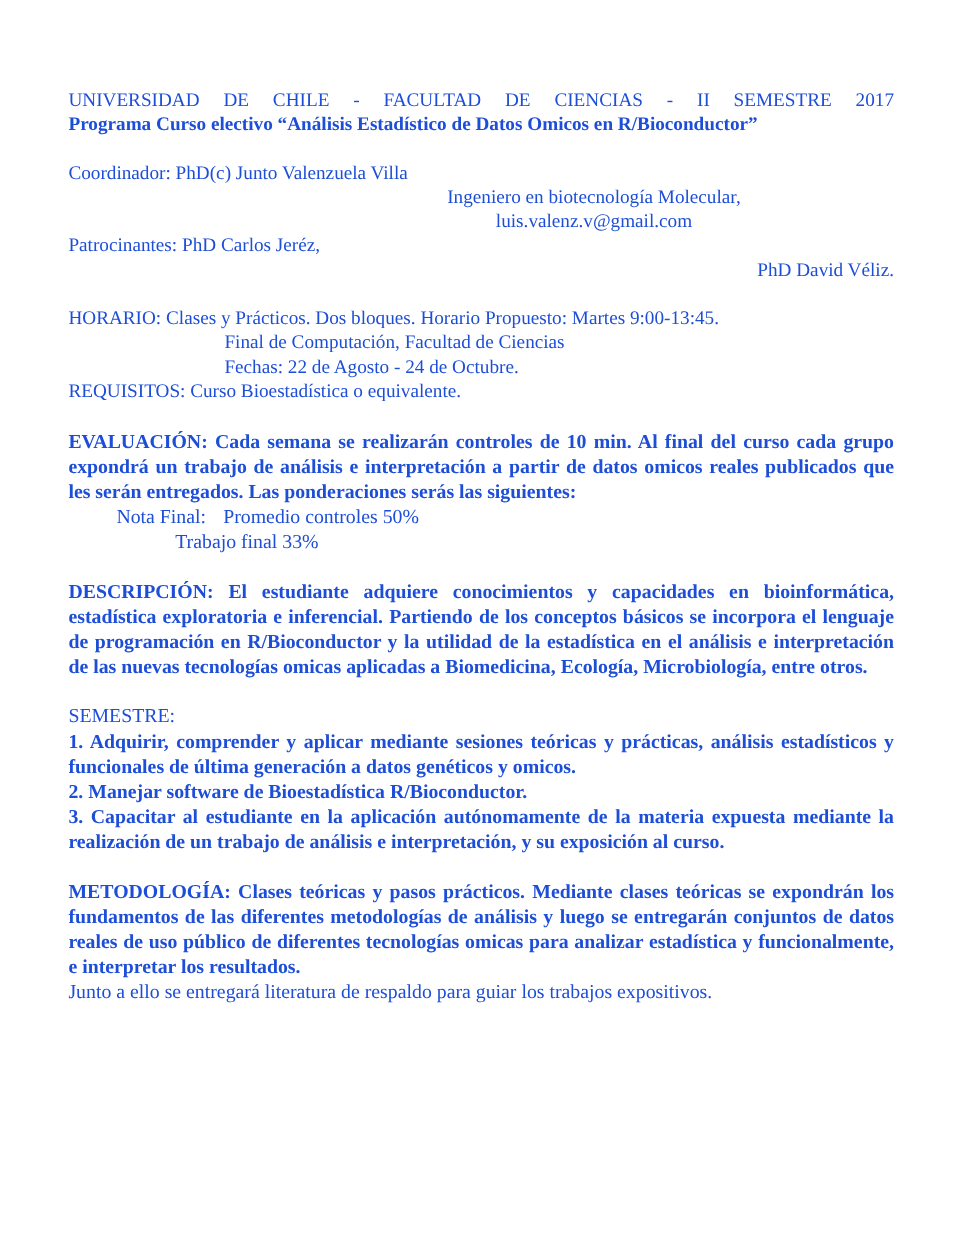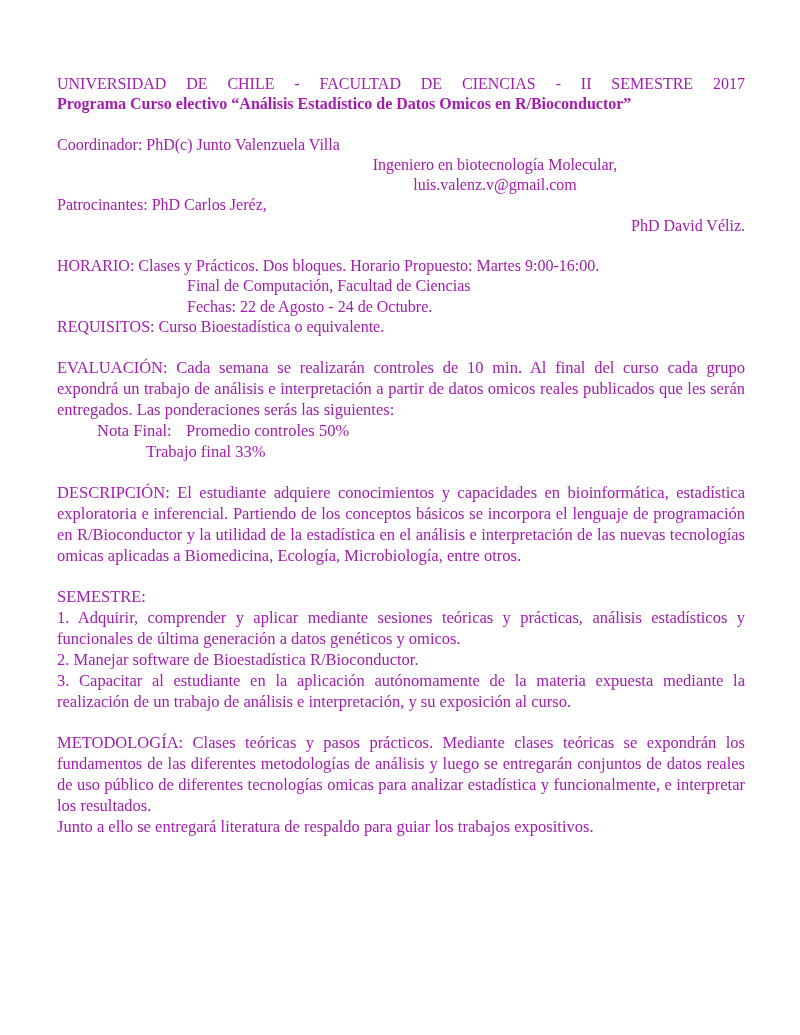--- a/index.html
+++ b/index.html
@@ -6,31 +6,31 @@
   html, body {
     width: 800px;
     height: 1035px;
     background: #ffffff;
     overflow: hidden;
   }
   .page {
     width: 800px;
     height: 1035px;
     background: #ffffff;
-    color: #a21caf;
+    color: #1d4ed8;
     padding: 74px 55px 0 57px;
     font-family: "Liberation Serif", serif;
   }
   
   .top-block { font-size: 16px; line-height: 20.3px; }
   
   .bottom-block { font-size: 16.5px; line-height: 21px; }
 
   .justify-full { text-align: justify; text-align-last: justify; }
-  .justify { text-align: justify; }
+  .justify { text-align: justify; font-weight: bold; }
   .bold { font-weight: bold; }
 
   .section { margin-top: 20px; }
 
   .indent-coordinator { padding-left: 188px; text-align: center; }
   .indent-sponsor { padding-left: 95px; text-align: right; }
   .indent-schedule { padding-left: 130px; }
   .indent-grade { padding-left: 89px; }
   .grade-label { display: inline-block; width: 89px; margin-left: 40px; }
 </style>
@@ -46,21 +46,21 @@
 
   <div class="top-block section">
     <div>Coordinador: PhD(c) Junto Valenzuela Villa</div>
     <div class="indent-coordinator">Ingeniero en biotecnología Molecular,</div>
     <div class="indent-coordinator">luis.valenz.v@gmail.com</div>
     <div>Patrocinantes: PhD Carlos Jeréz,</div>
     <div class="indent-sponsor">PhD David Véliz.</div>
   </div>
 
   <div class="top-block section">
-    <div>HORARIO: Clases y Prácticos. Dos bloques. Horario Propuesto: Martes 9:00-16:00.</div>
+    <div>HORARIO: Clases y Prácticos. Dos bloques. Horario Propuesto: Martes 9:00-13:45.</div>
     <div class="indent-schedule">Final de Computación, Facultad de Ciencias</div>
     <div class="indent-schedule">Fechas: 22 de Agosto - 24 de Octubre.</div>
     <div>REQUISITOS: Curso Bioestadística o equivalente.</div>
   </div>
 
   <div class="bottom-block section">
     <div class="justify">EVALUACIÓN: Cada semana se realizarán controles de 10 min. Al final del curso cada grupo expondrá un trabajo de análisis e interpretación a partir de datos omicos reales publicados que les serán entregados. Las ponderaciones serás las siguientes:</div>
     <div>
       <span class="grade-label">Nota Final:</span><span>Promedio controles 50%</span>
     </div>

